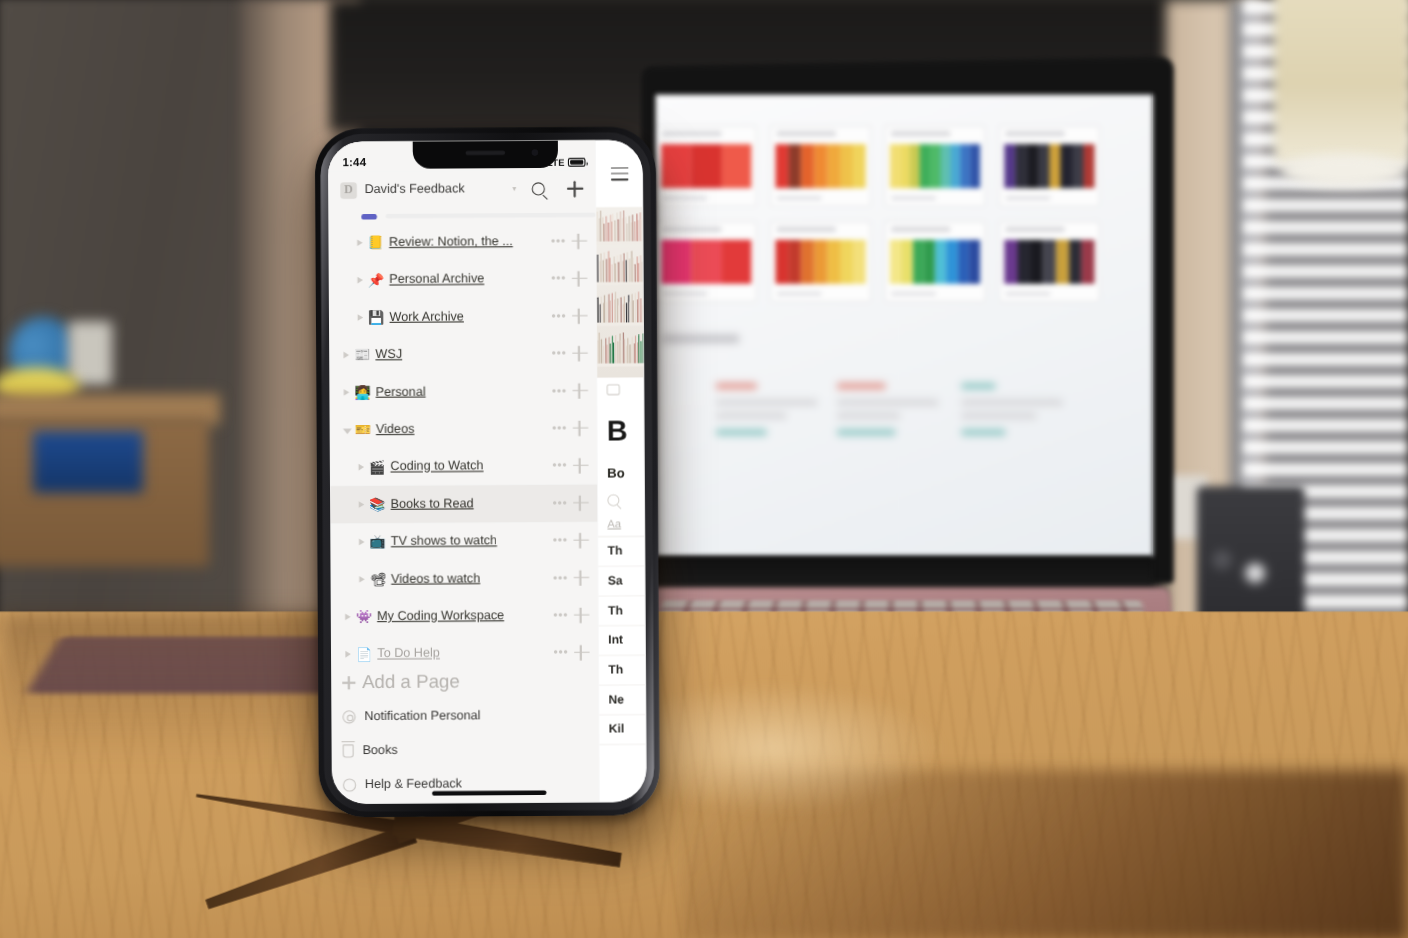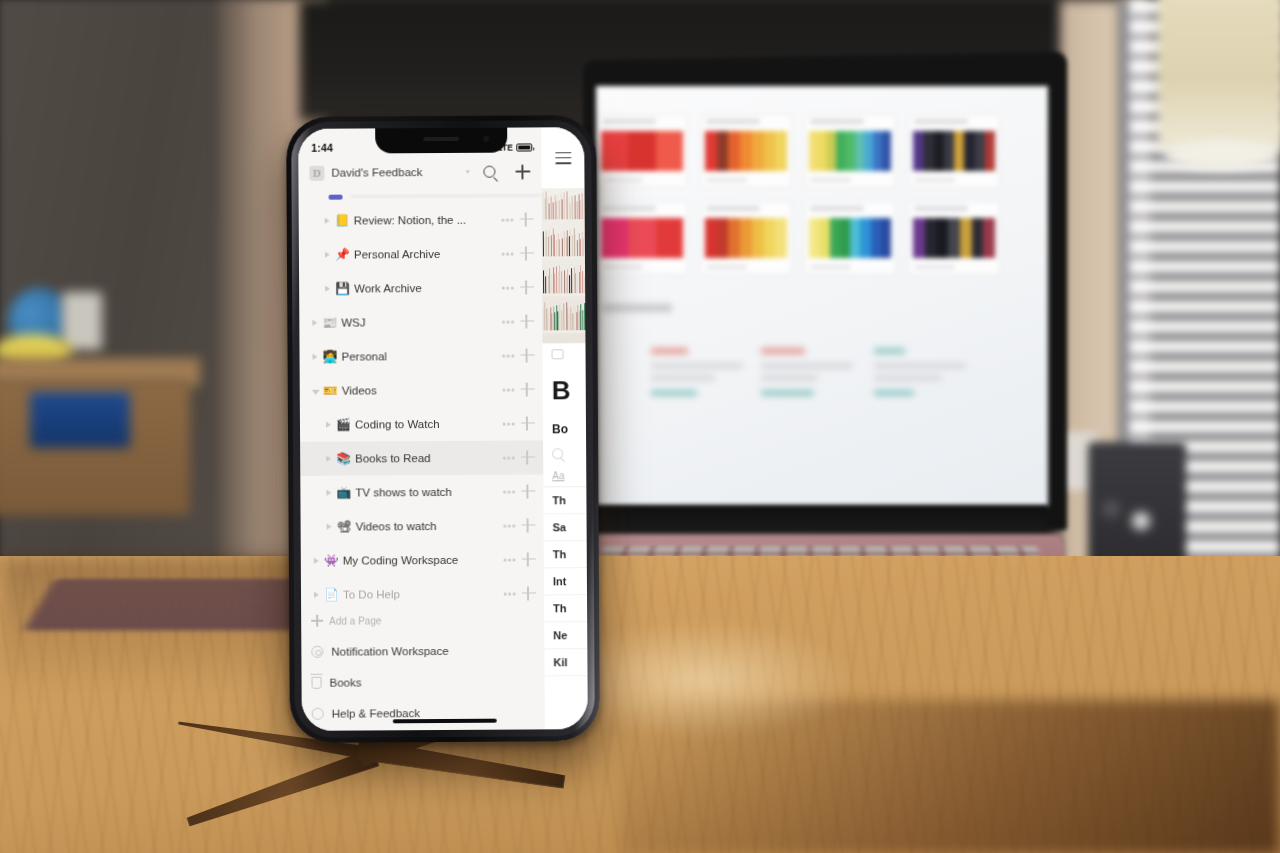--- a/index.html
+++ b/index.html
@@ -314,37 +314,37 @@
     border-top: 3.6px solid transparent; border-bottom: 3.6px solid transparent;
   }
   .tri.open::after {
     left: 2.5px; top: 5px;
     border-left: 4px solid transparent; border-right: 4px solid transparent;
     border-top: 5px solid #cecbc7; border-bottom: none;
   }
   .emoji { width: 17px; flex: 0 0 17px; font-size: 12px; text-align: center; line-height: 1; }
   .nav-label {
     flex: 1; font-size: 11.5px; color: #36352f; white-space: nowrap;
-    overflow: hidden; text-overflow: ellipsis; padding-left: 3px;
+    overflow: hidden; text-overflow: ellipsis; padding-left: 3px; text-decoration: underline;
   }
   .nav-label.muted { color: #a8a5a1; }
   .dots { width: 20px; flex: 0 0 20px; text-align: center; color: #cbc8c4; font-size: 11px; letter-spacing: .7px; }
   .rowplus { width: 18px; flex: 0 0 18px; position: relative; height: 14px; }
   .rowplus::before, .rowplus::after { content:''; position:absolute; background:#cbc8c4; }
   .rowplus::before { left:2px; top:6.3px; width:14px; height:1.2px; }
   .rowplus::after { top:-0.2px; left:7.4px; height:14px; width:1.2px; }
 
   .add-row {
     display: flex; align-items: center; height: 30px; padding-left: 10px; gap: 6px;
   }
   .add-plus { position: relative; width: 12px; height: 12px; }
   .add-plus::before, .add-plus::after { content:''; position:absolute; background:#c4c1bd; }
   .add-plus::before { left:0; top:5.4px; width:12px; height:1.2px; }
   .add-plus::after { top:0; left:5.4px; height:12px; width:1.2px; }
-  .add-label { font-size: 10px; color: #b5b2ae; }
+  .add-label { font-size: 17px; color: #b5b2ae; }
 
   .foot { padding-bottom: 2px; }
   .foot-row { display: flex; align-items: center; height: 31px; padding-left: 10px; gap: 8px; }
   .foot-label { font-size: 11.5px; color: #3b3a38; white-space: nowrap; }
   .ico-gear {
     width: 12px; height: 12px; border: 1.3px solid #c9c6c2; border-radius: 50%;
     position: relative;
   }
   .ico-gear::after {
     content:''; position:absolute; left:3px; top:3px; width:4px; height:4px;
@@ -697,21 +697,21 @@
           </div>
 
         <div class="add-row">
           <span class="add-plus"></span>
           <span class="add-label">Add a Page</span>
         </div>
 
         <div class="foot">
           <div class="foot-row">
             <span class="ico-gear"></span>
-            <span class="foot-label">Notification Workspace</span>
+            <span class="foot-label">Notification Personal</span>
           </div>
           <div class="foot-row">
             <span class="ico-trash"></span>
             <span class="foot-label">Books</span>
           </div>
           <div class="foot-row">
             <span class="ico-help"></span>
             <span class="foot-label">Help &amp; Feedback</span>
           </div>
         </div>

